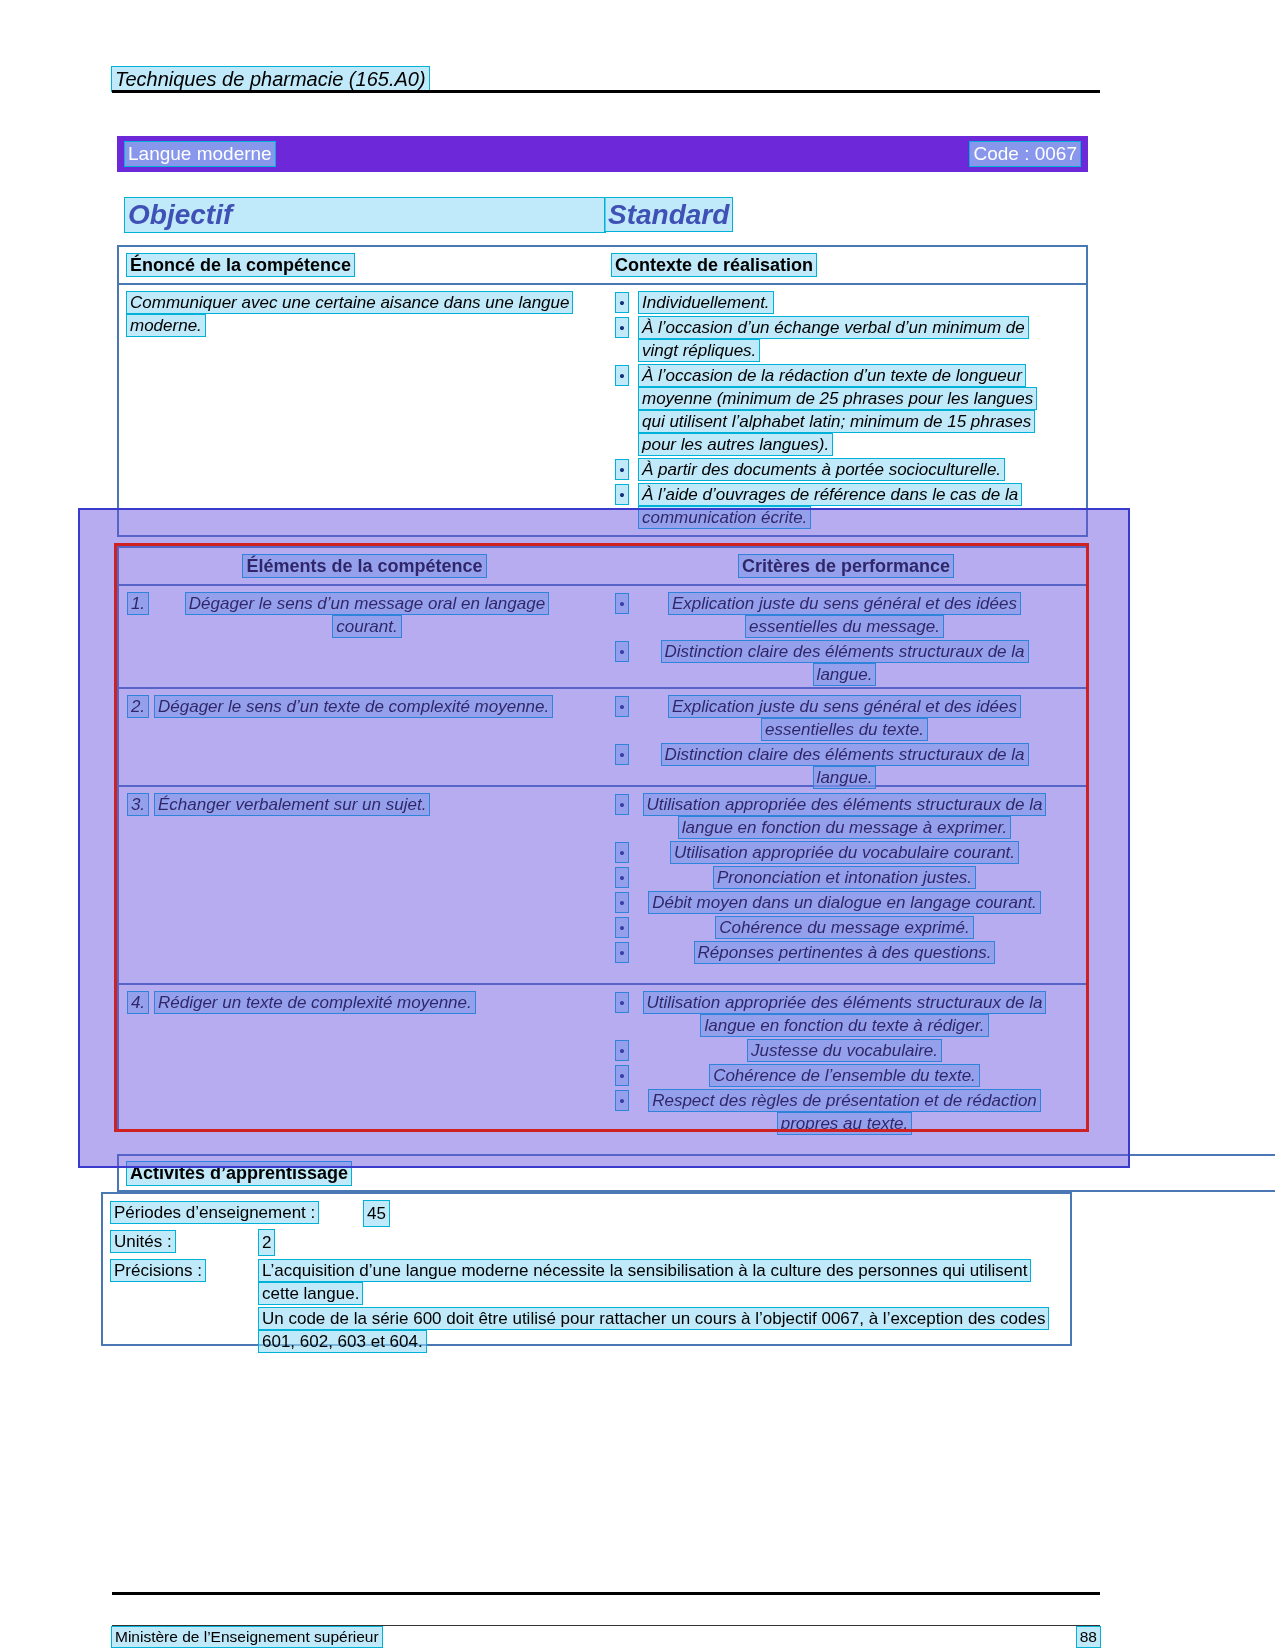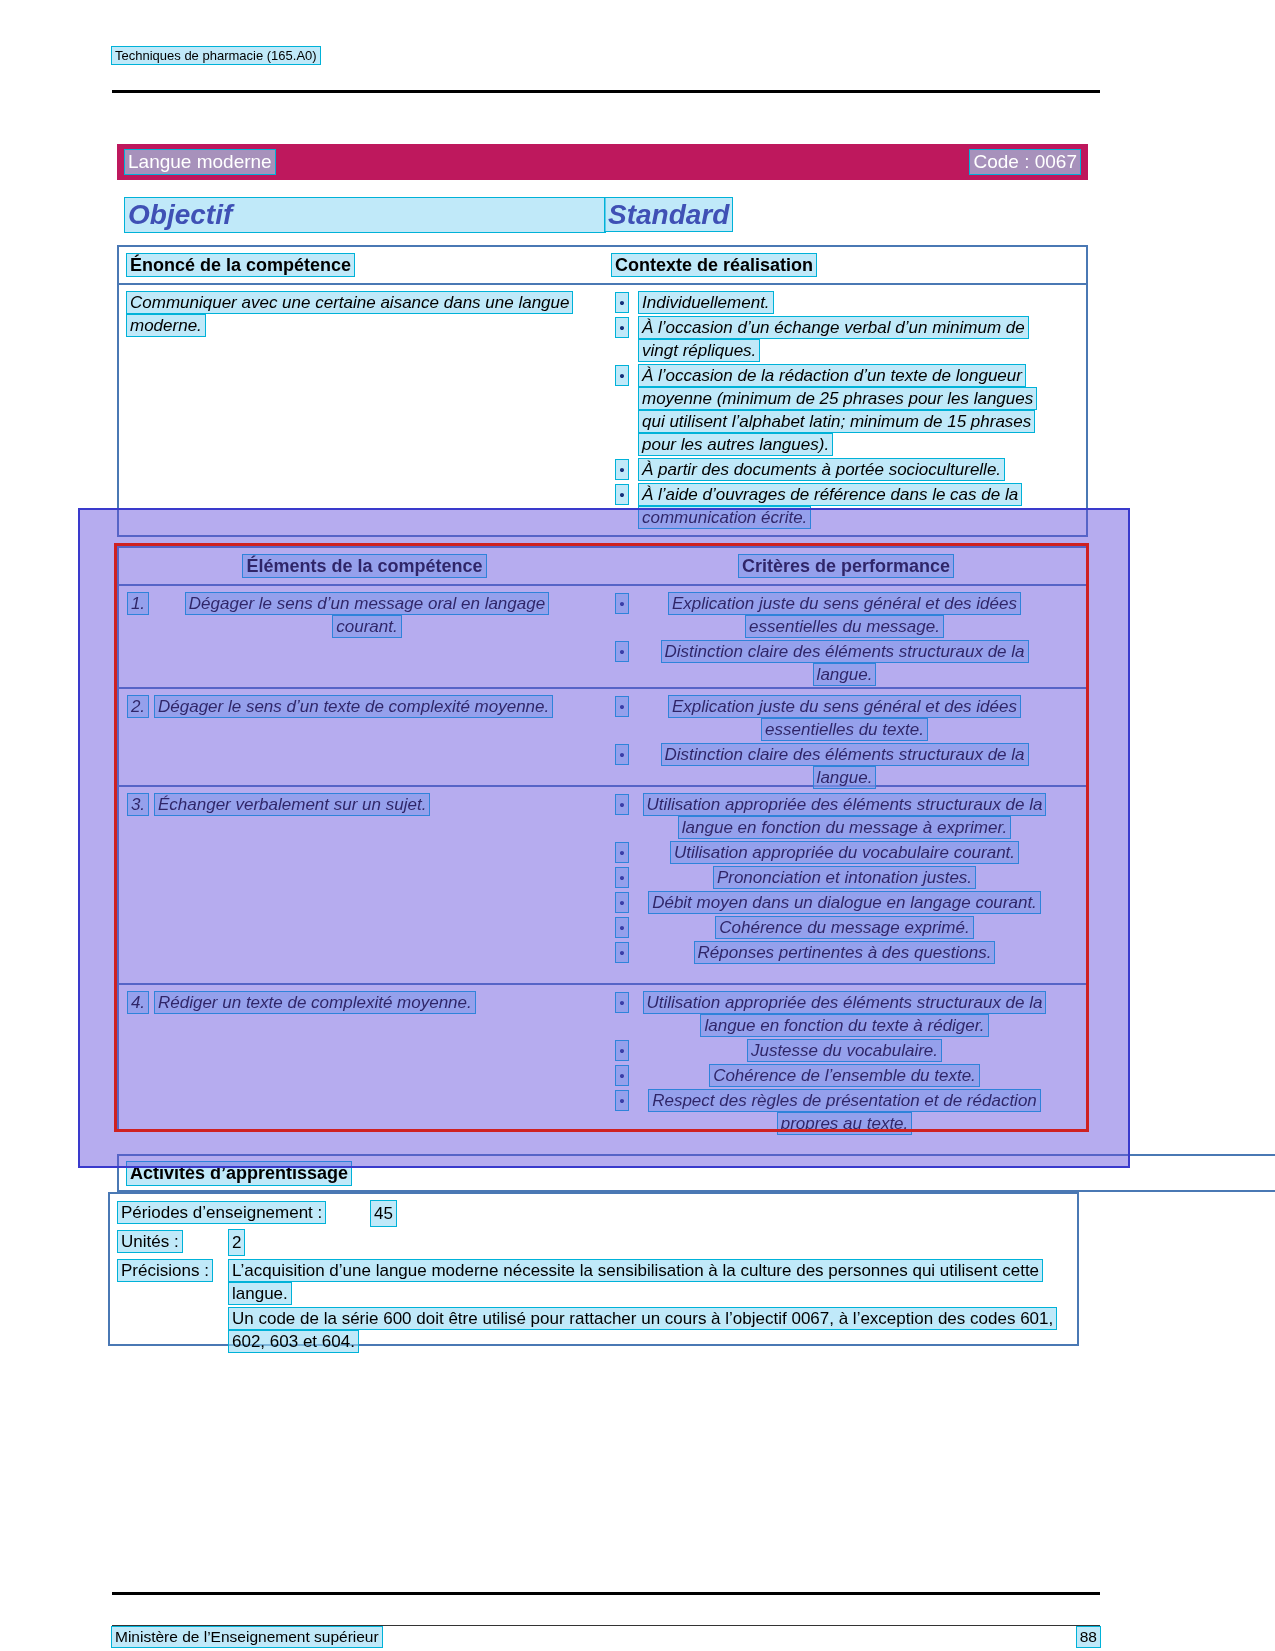--- a/index.html
+++ b/index.html
@@ -11,26 +11,26 @@
   .page { position:absolute; inset:0; overflow:hidden; }
 
   
   .hl {
     background:rgba(154,220,246,0.62);
     box-shadow:0 0 0 1px #00b2d8;
     -webkit-box-decoration-break:clone; box-decoration-break:clone;
     padding:1px 3px;
   }
 
-  .doc-header { position:absolute; left:112px; top:48px; font-size:13px; }
+  .doc-header { position:absolute; left:112px; top:68px; font-size:20px;font-style:italic; }
   .header-rule { position:absolute; left:112px; top:90px; width:988px; height:3px; background:#000; }
 
   .title-bar {
-    position:absolute; left:117px; top:144px; width:971px; height:36px;
-    background:#be185d; color:#fff; display:flex; align-items:center;
+    position:absolute; left:117px; top:136px; width:971px; height:36px;
+    background:#6d28d9; color:#fff; display:flex; align-items:center;
     justify-content:space-between; padding:0 8px; box-sizing:border-box; font-size:19px;
   }
 
   .headings-row {
     position:absolute; left:125px; top:198px; font-size:28px;
     font-weight:bold; font-style:italic; color:#3f51b5;
   }
   .objectif-span { display:inline-block; width:474px; }
 
   .tbl {
@@ -63,28 +63,28 @@
     color:#15307a; font-size:15px; line-height:19px; text-align:center;
     background:rgba(154,220,246,0.62); box-shadow:0 0 0 1px #00b2d8;
   }
 
   .act-header {
     position:absolute; left:117px; top:1154px; width:1166px; height:38px;
     border:2px solid #4a78b4; box-sizing:border-box; display:flex; align-items:center;
     padding-left:8px; font-weight:bold; font-size:18px;
   }
   .act-box {
-    position:absolute; left:108px; top:1192px; width:971px; height:154px;
+    position:absolute; left:101px; top:1192px; width:971px; height:154px;
     border:2px solid #4a78b4; box-sizing:border-box; padding:7px 10px 0 8px;
     font-size:17px; line-height:23px;
   }
   .act-row { display:flex; margin-bottom:4px; }
   .lbl { flex-shrink:0; }
   .lbl-wide { width:253px; }
-  .lbl-narrow { width:111px; }
+  .lbl-narrow { width:148px; }
   .prec { flex:1; max-width:830px; }
   .prec > div { margin-bottom:2px; }
 
   .footer-rule { position:absolute; left:112px; top:1592px; width:988px; height:3px; background:#000; }
   .doc-footer {
     position:absolute; left:112px; top:1599px; width:988px; display:flex;
     justify-content:space-between; font-size:15.5px;margin-top:28px;
   }
   .footer-thin { position:absolute; left:112px; top:1625px; width:988px; height:1px; background:#333; }
 

